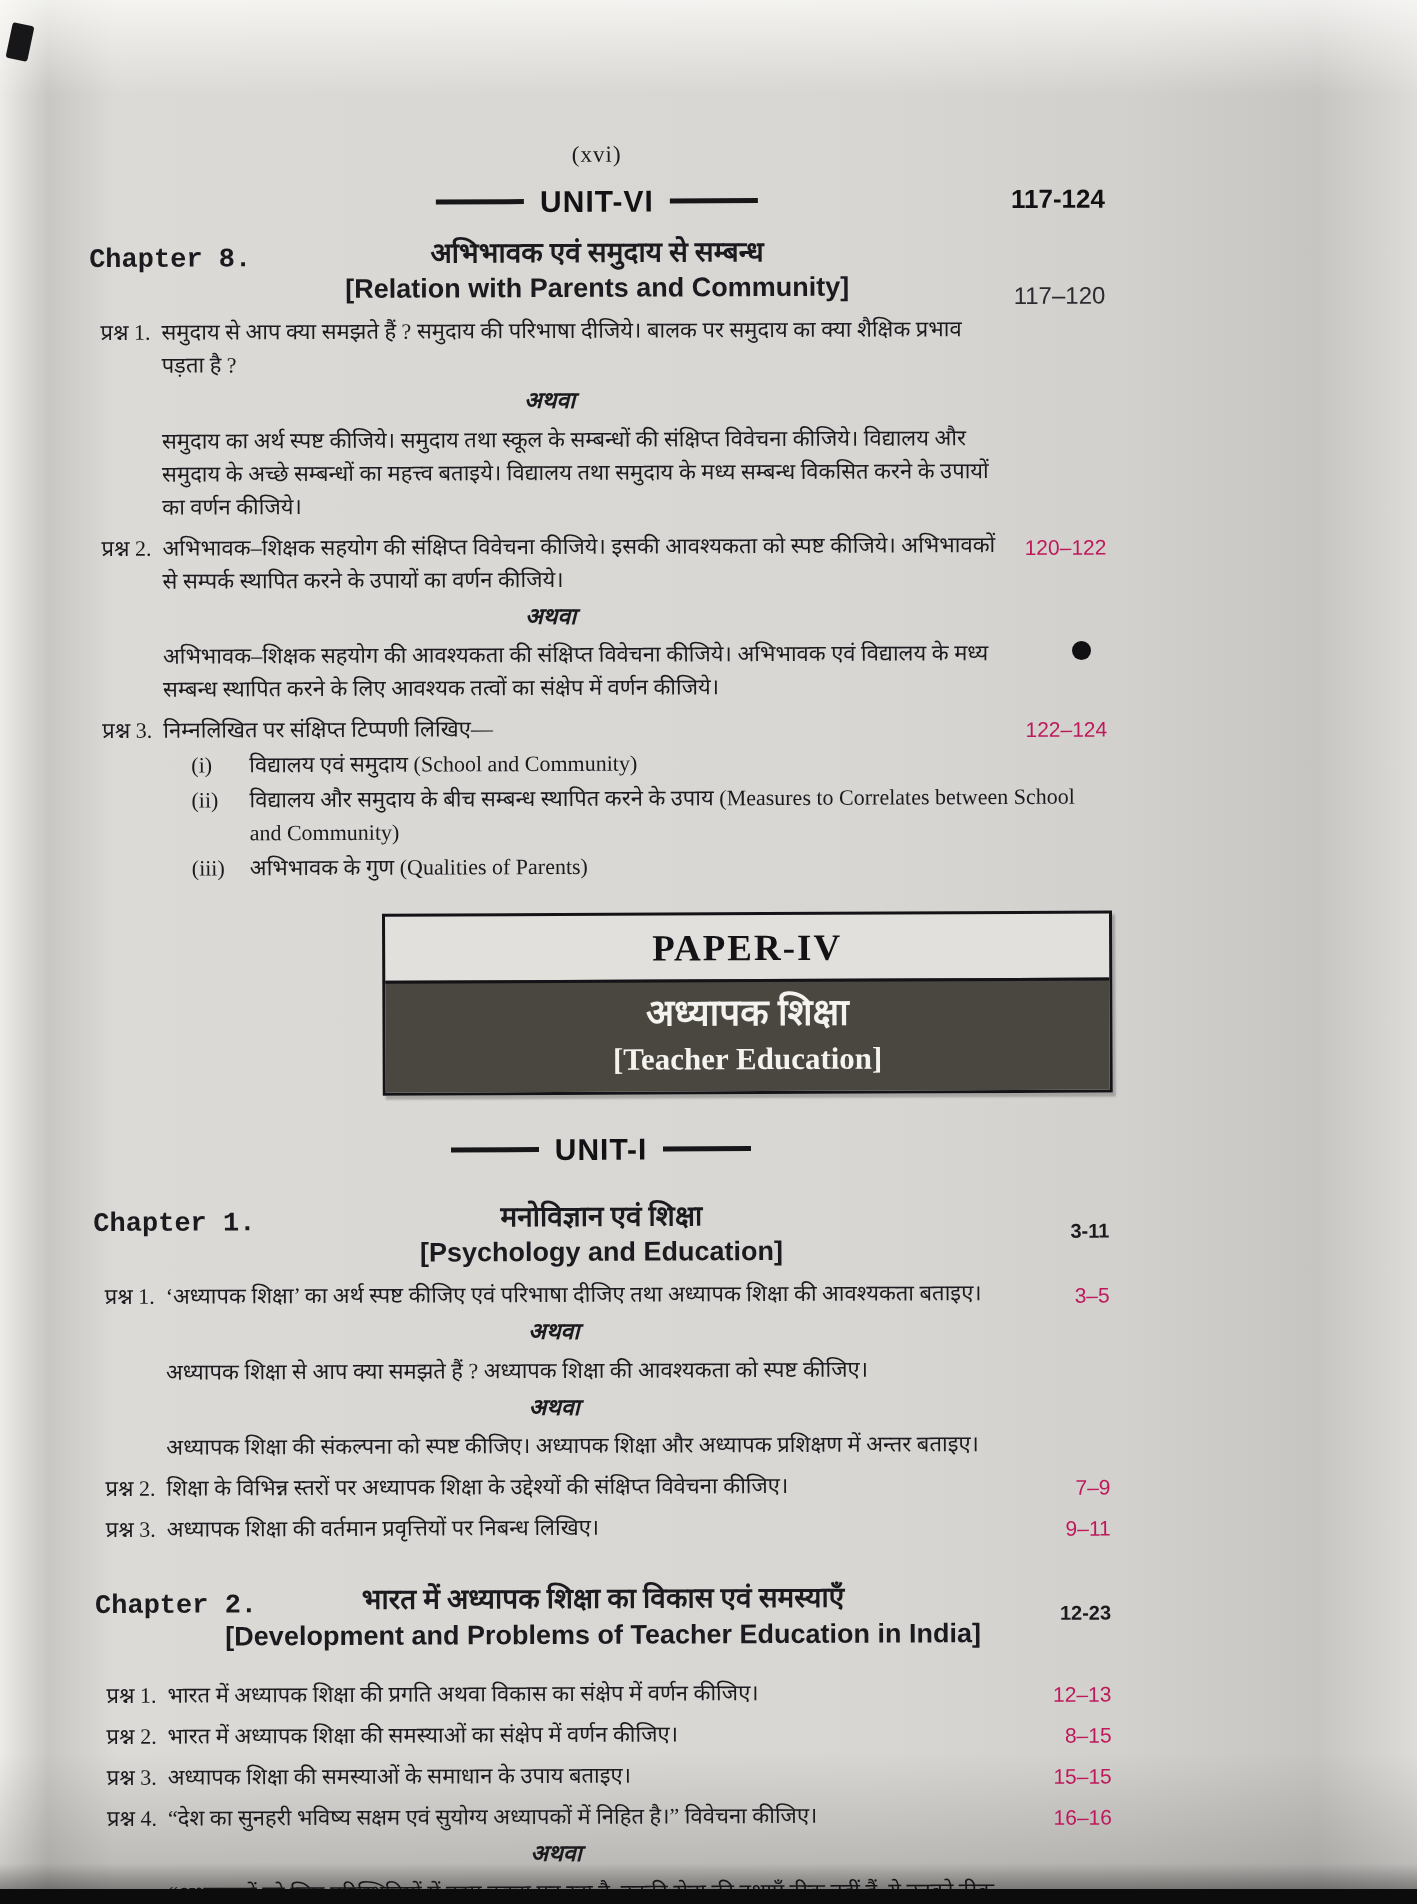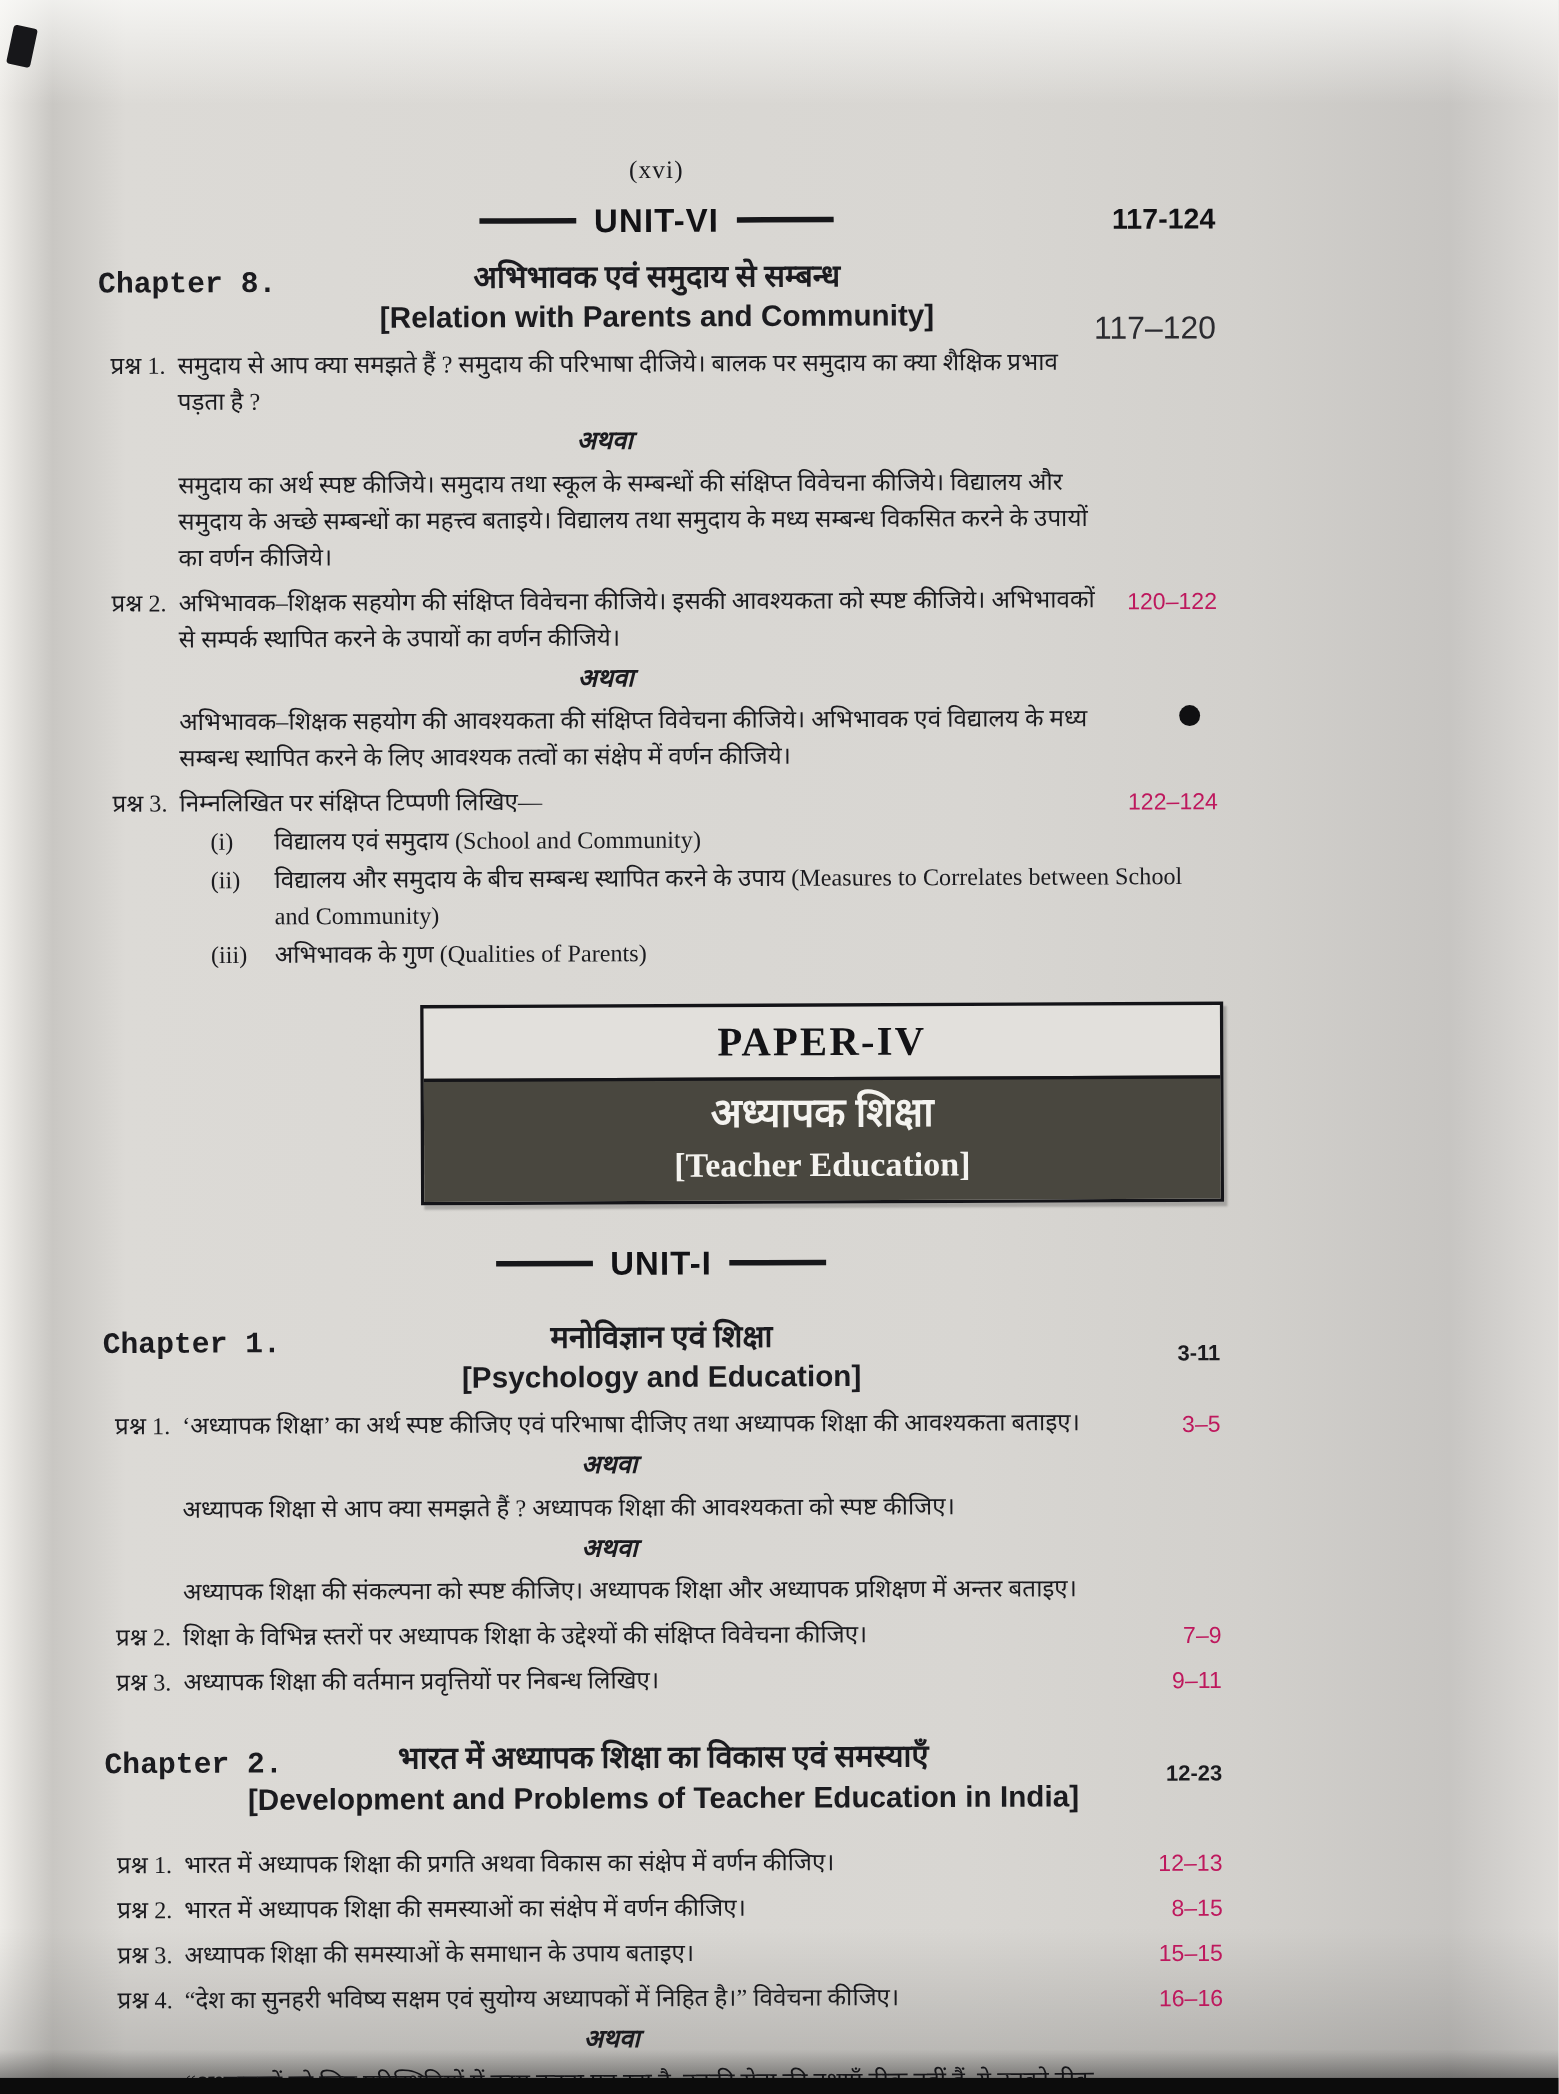--- a/index.html
+++ b/index.html
@@ -58,21 +58,21 @@
   .chap-en{
     text-align:center;font-family:"Liberation Sans","DejaVu Sans",sans-serif;
     font-weight:bold;font-size:27px;line-height:1.3;
   }
   .chap-pages-bold{
     position:absolute;right:0;top:20px;
     font-family:"Liberation Sans","DejaVu Sans",sans-serif;font-weight:bold;font-size:20px;
   }
   .chap-pages-light{
     position:absolute;right:0;top:46px;
-    font-family:"Liberation Sans","DejaVu Sans",sans-serif;font-size:29px;color:#2b2b30;
+    font-family:"Liberation Sans","DejaVu Sans",sans-serif;font-size:24px;color:#2b2b30;
   }
   .q-row{display:flex;position:relative;padding-right:96px;margin-top:8px;}
   .q-label{flex:0 0 72px;text-align:center;}
   .q-text{flex:1;}
   .q-pages{
     position:absolute;right:0;top:4px;
     font-family:"Liberation Sans","DejaVu Sans",sans-serif;font-size:21px;color:#be185d;
   }
   .or-row{text-align:center;font-style:italic;font-weight:bold;font-size:23px;
           margin-top:4px;padding-right:96px;}

